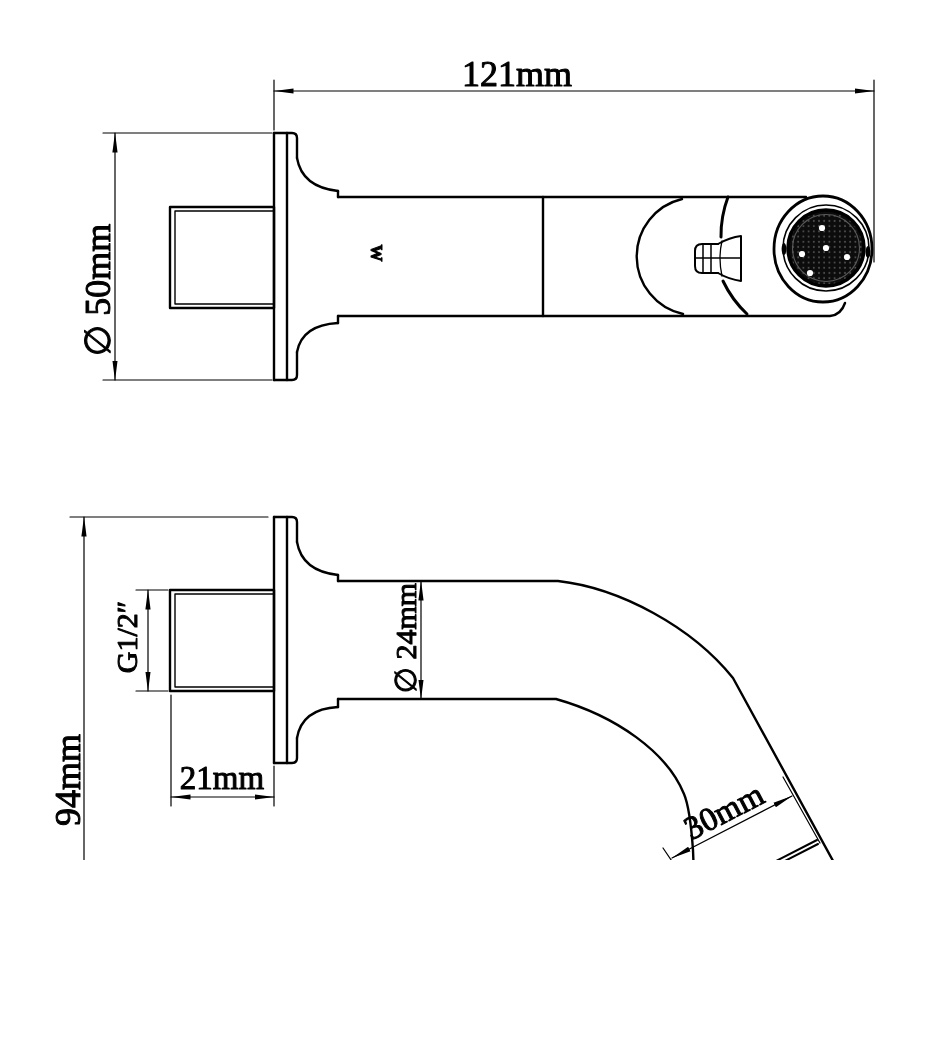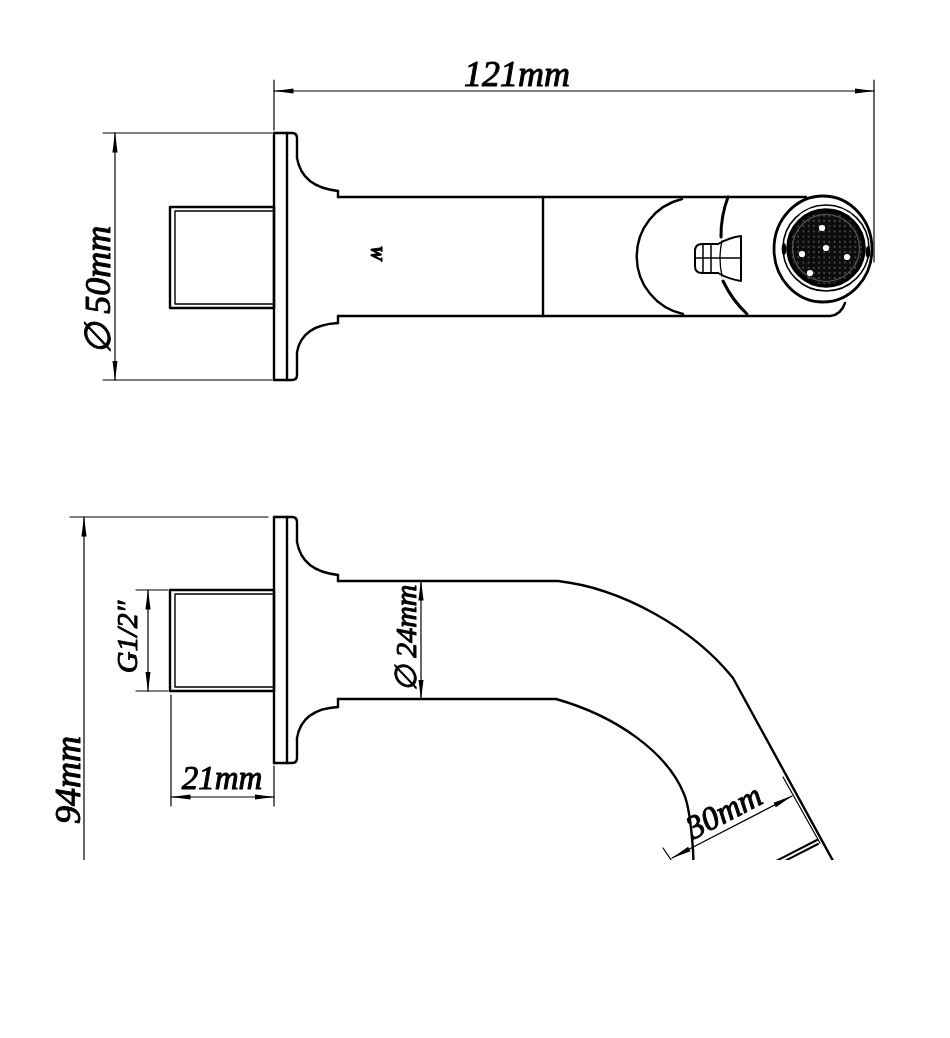--- a/index.html
+++ b/index.html
@@ -7,21 +7,20 @@
     padding:0;
     background:#ffffff;
     font-family:"Liberation Serif","DejaVu Serif",serif;
   }
   .sheet{
     position:relative;
     width:950px;
     height:860px;
     background:#ffffff;
     overflow:hidden;
-    font-style:italic;
   }
   svg{display:block}
   text{
     font-family:"Liberation Serif","DejaVu Serif",serif;
     fill:#000000;
   }
   .dim-label{font-size:36px;}
   .dim-label-sm{font-size:30px;}
   .dim-label-md{font-size:33px;}
   .marking{font-size:17px;font-weight:bold;}

